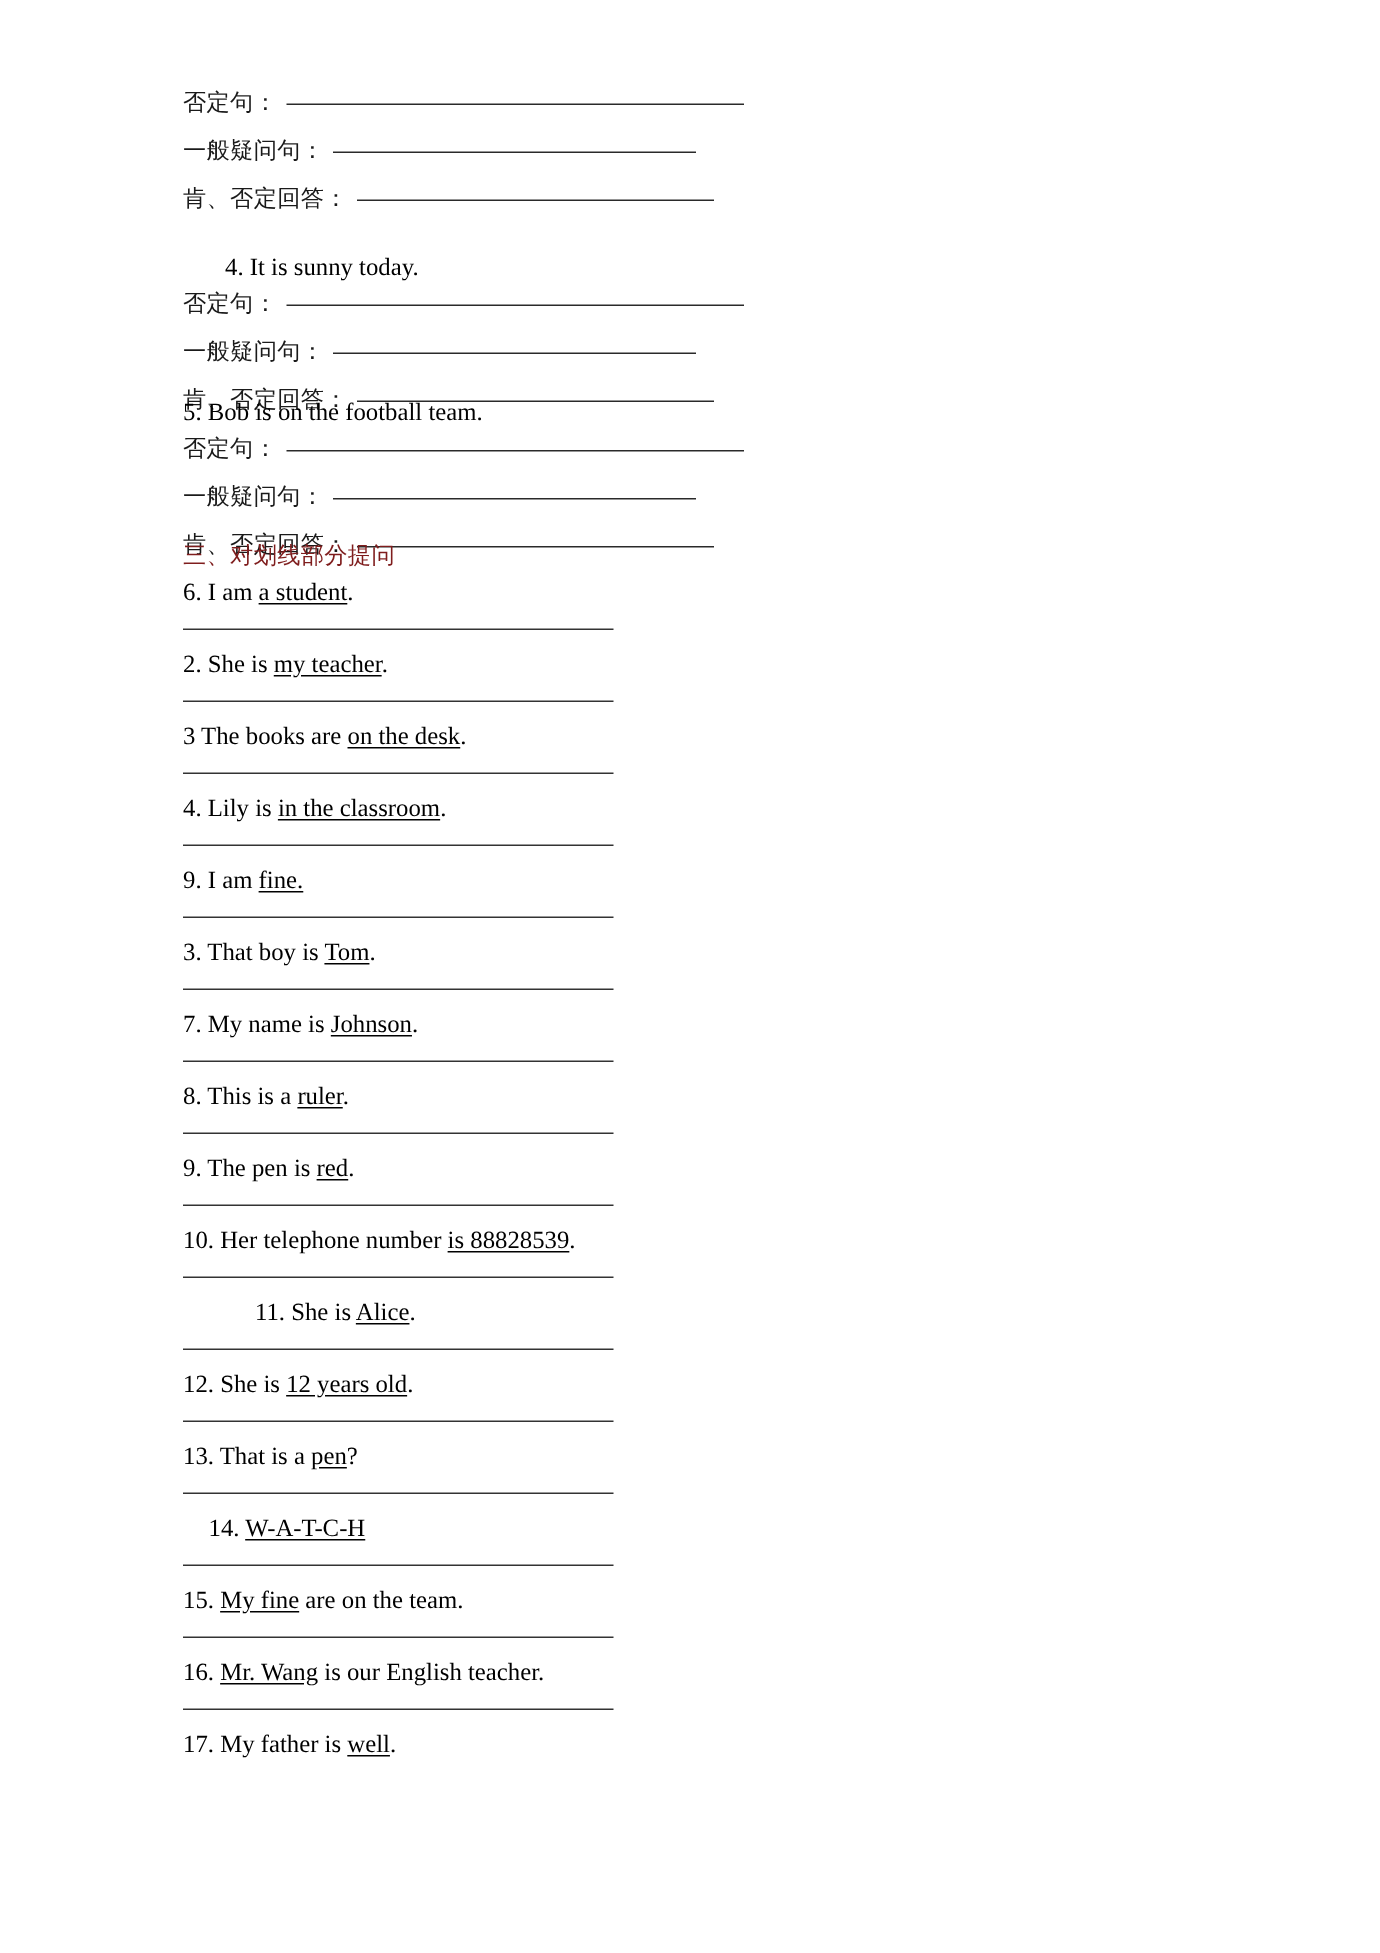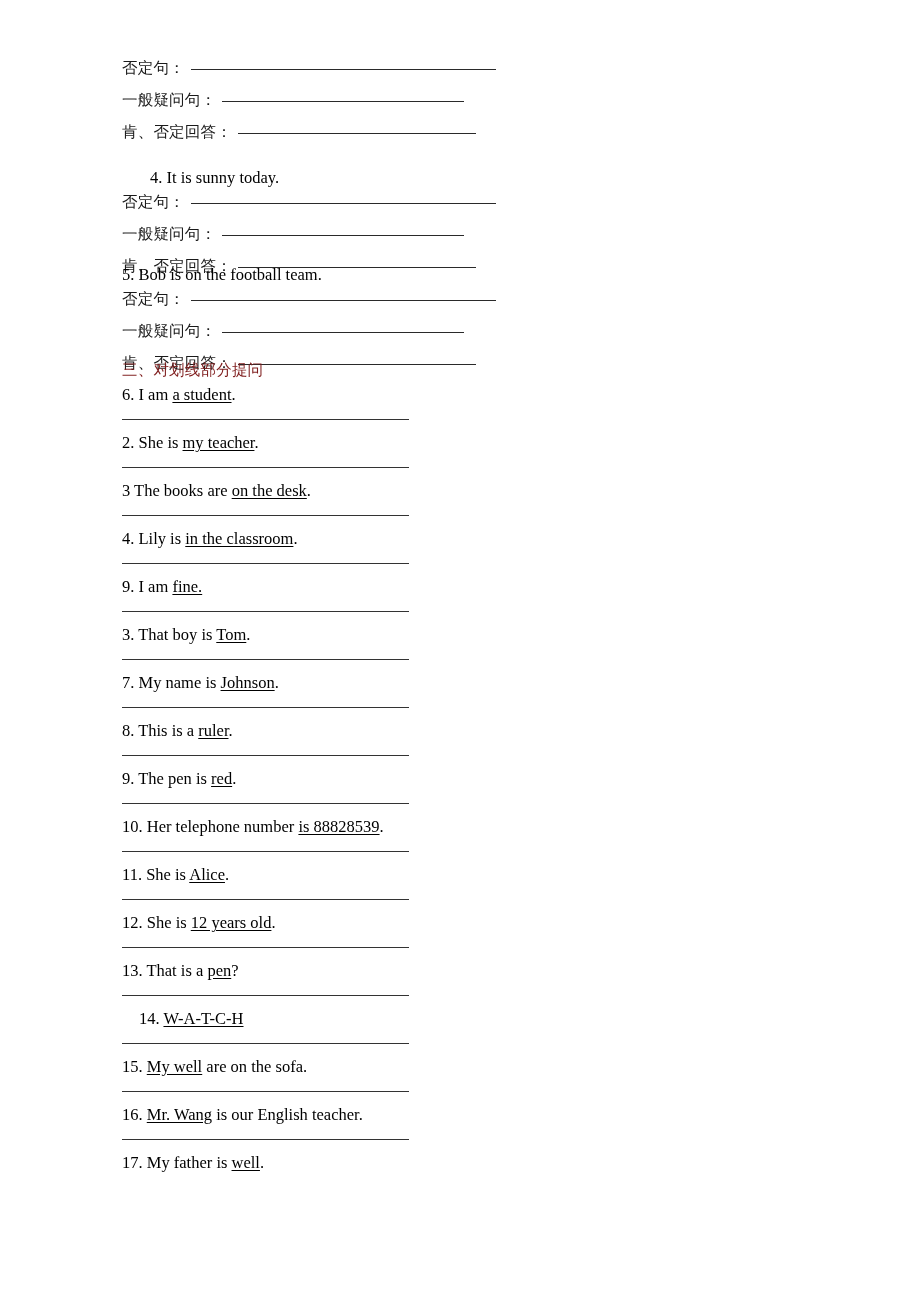--- a/index.html
+++ b/index.html
@@ -154,28 +154,28 @@
       <div class="q-item" style="top: 625px;"><span>3. That boy is </span><u>Tom</u><span>.</span></div>
       <div class="ans-rule" style="top: 659px; width: 287px;"></div>
       <div class="q-item" style="top: 673px;"><span>7. My name is </span><u>Johnson</u><span>.</span></div>
       <div class="ans-rule" style="top: 707px; width: 287px;"></div>
       <div class="q-item" style="top: 721px;"><span>8. This is a </span><u>ruler</u><span>.</span></div>
       <div class="ans-rule" style="top: 755px; width: 287px;"></div>
       <div class="q-item" style="top: 769px;"><span>9. The pen is </span><u>red</u><span>.</span></div>
       <div class="ans-rule" style="top: 803px; width: 287px;"></div>
       <div class="q-item" style="top: 817px;"><span>10. Her telephone number </span><u>is 88828539</u><span>.</span></div>
       <div class="ans-rule" style="top: 851px; width: 287px;"></div>
-      <div class="q-item" style="top: 865px;"><span>11. She is </span><u>Alice</u><span>.</span></div>
+      <div class="q-item" style="top: 865px; margin-left: 48px;"><span>11. She is </span><u>Alice</u><span>.</span></div>
       <div class="ans-rule" style="top: 899px; width: 287px;"></div>
       <div class="q-item" style="top: 913px;"><span>12. She is </span><u>12 years old</u><span>.</span></div>
       <div class="ans-rule" style="top: 947px; width: 287px;"></div>
       <div class="q-item" style="top: 961px;"><span>13. That is a </span><u>pen</u><span>?</span></div>
       <div class="ans-rule" style="top: 995px; width: 287px;"></div>
       <div class="q-item" style="top: 1009px; margin-left: 17px;"><span>14. </span><u>W-A-T-C-H</u><span></span></div>
       <div class="ans-rule" style="top: 1043px; width: 287px;"></div>
-      <div class="q-item" style="top: 1057px;"><span>15. </span><u>My well</u><span> are on the sofa.</span></div>
+      <div class="q-item" style="top: 1057px;"><span>15. </span><u>My fine</u><span> are on the team.</span></div>
       <div class="ans-rule" style="top: 1091px; width: 287px;"></div>
       <div class="q-item" style="top: 1105px;"><span>16. </span><u>Mr. Wang</u><span> is our English teacher.</span></div>
       <div class="ans-rule" style="top: 1139px; width: 287px;"></div>
       <div class="q-item" style="top: 1153px;"><span>17. My father is </span><u>well</u><span>.</span></div>
     </div>
 
 </div>
 
 </body></html>

